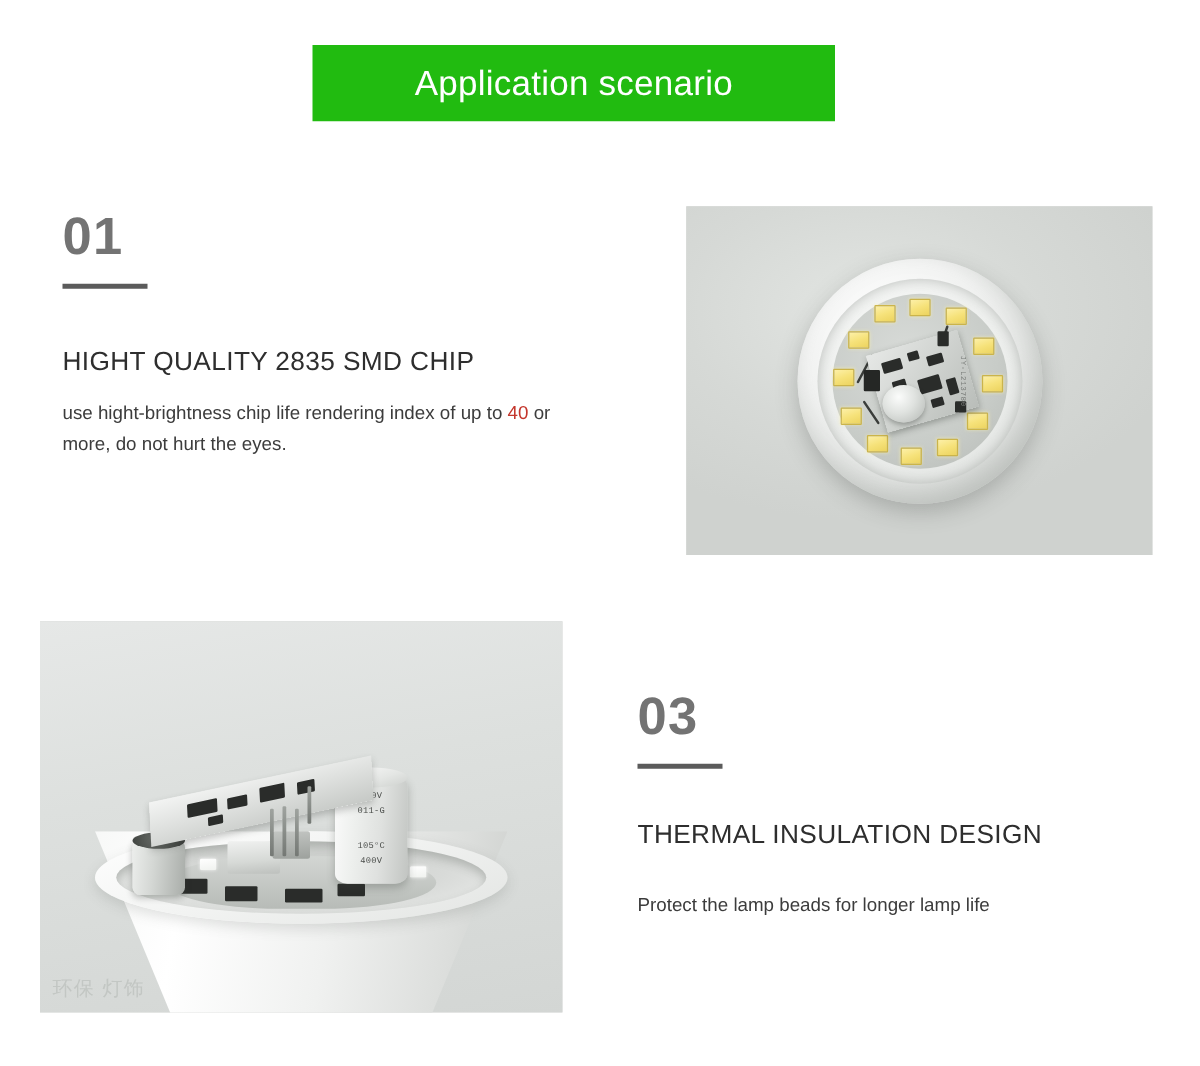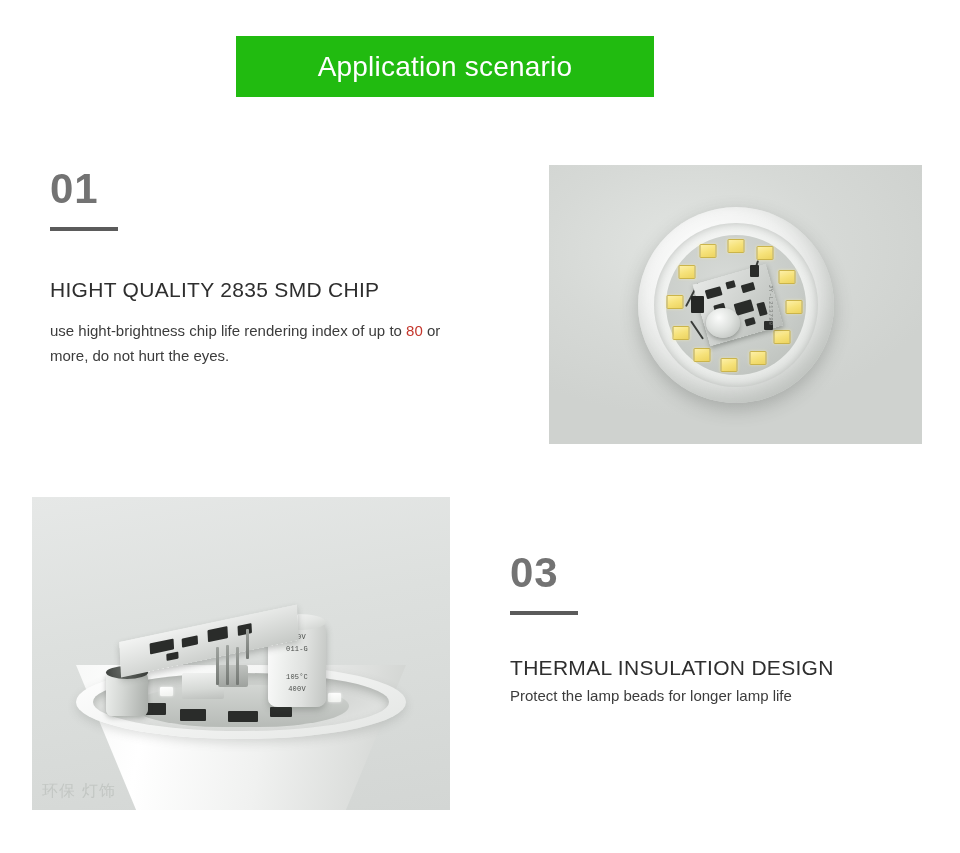--- a/index.html
+++ b/index.html
@@ -16,21 +16,21 @@
   }
   .page {
     position: relative;
     width: 960px;
     height: 853px;
   }
 
   
   .banner {
     position: absolute;
-    left: 236px;
+    left: 250px;
     top: 36px;
     width: 418px;
     height: 61px;
     background: #21bb10;
     display: flex;
     align-items: center;
     justify-content: center;
     text-align: center;
   }
   .banner-title {
@@ -74,21 +74,21 @@
   }
   .feature-body {
     margin-top: 17px;
     font-size: 15px;
     color: #3c3c3c;
     line-height: 1.65;
     font-weight: 400;
     font-family: "Liberation Sans", sans-serif;
   }
   .feature-02 .feature-heading { margin-top: 40px; }
-  .feature-02 .feature-body { margin-top: 4px; }
+  .feature-02 .feature-body { margin-top: 33px; }
   .highlight-red { color: #c4362c; }
 
   
   .photo {
     position: absolute;
     overflow: hidden;
     background: #d3d6d3;
   }
   .photo-bulb-front {
     left: 549px;
@@ -328,21 +328,21 @@
 <div class="page">
 
   <div class="banner">
     <div class="banner-title">Application scenario</div>
   </div>
 
   <div class="feature feature-01">
     <div class="feature-num">01</div>
     <div class="feature-rule"></div>
     <div class="feature-heading">HIGHT QUALITY 2835 SMD CHIP</div>
-    <div class="feature-body"><span>use hight-brightness chip life rendering index of up to </span><span class="highlight-red">80</span><span> or more, do not hurt the eyes.</span></div>
+    <div class="feature-body"><span>use hight-brightness chip life rendering index of up to </span><span class="highlight-red">40</span><span> or more, do not hurt the eyes.</span></div>
   </div>
 
   <div class="photo photo-bulb-front">
     <div class="photo-inner">
       <div class="scene-a-bg"></div>
       <div class="bulb-body"></div>
       <div class="bulb-rim"></div>
       <div class="pcb-disc">
 
         <div class="led" style="left:50%;  top:8%;"></div>

